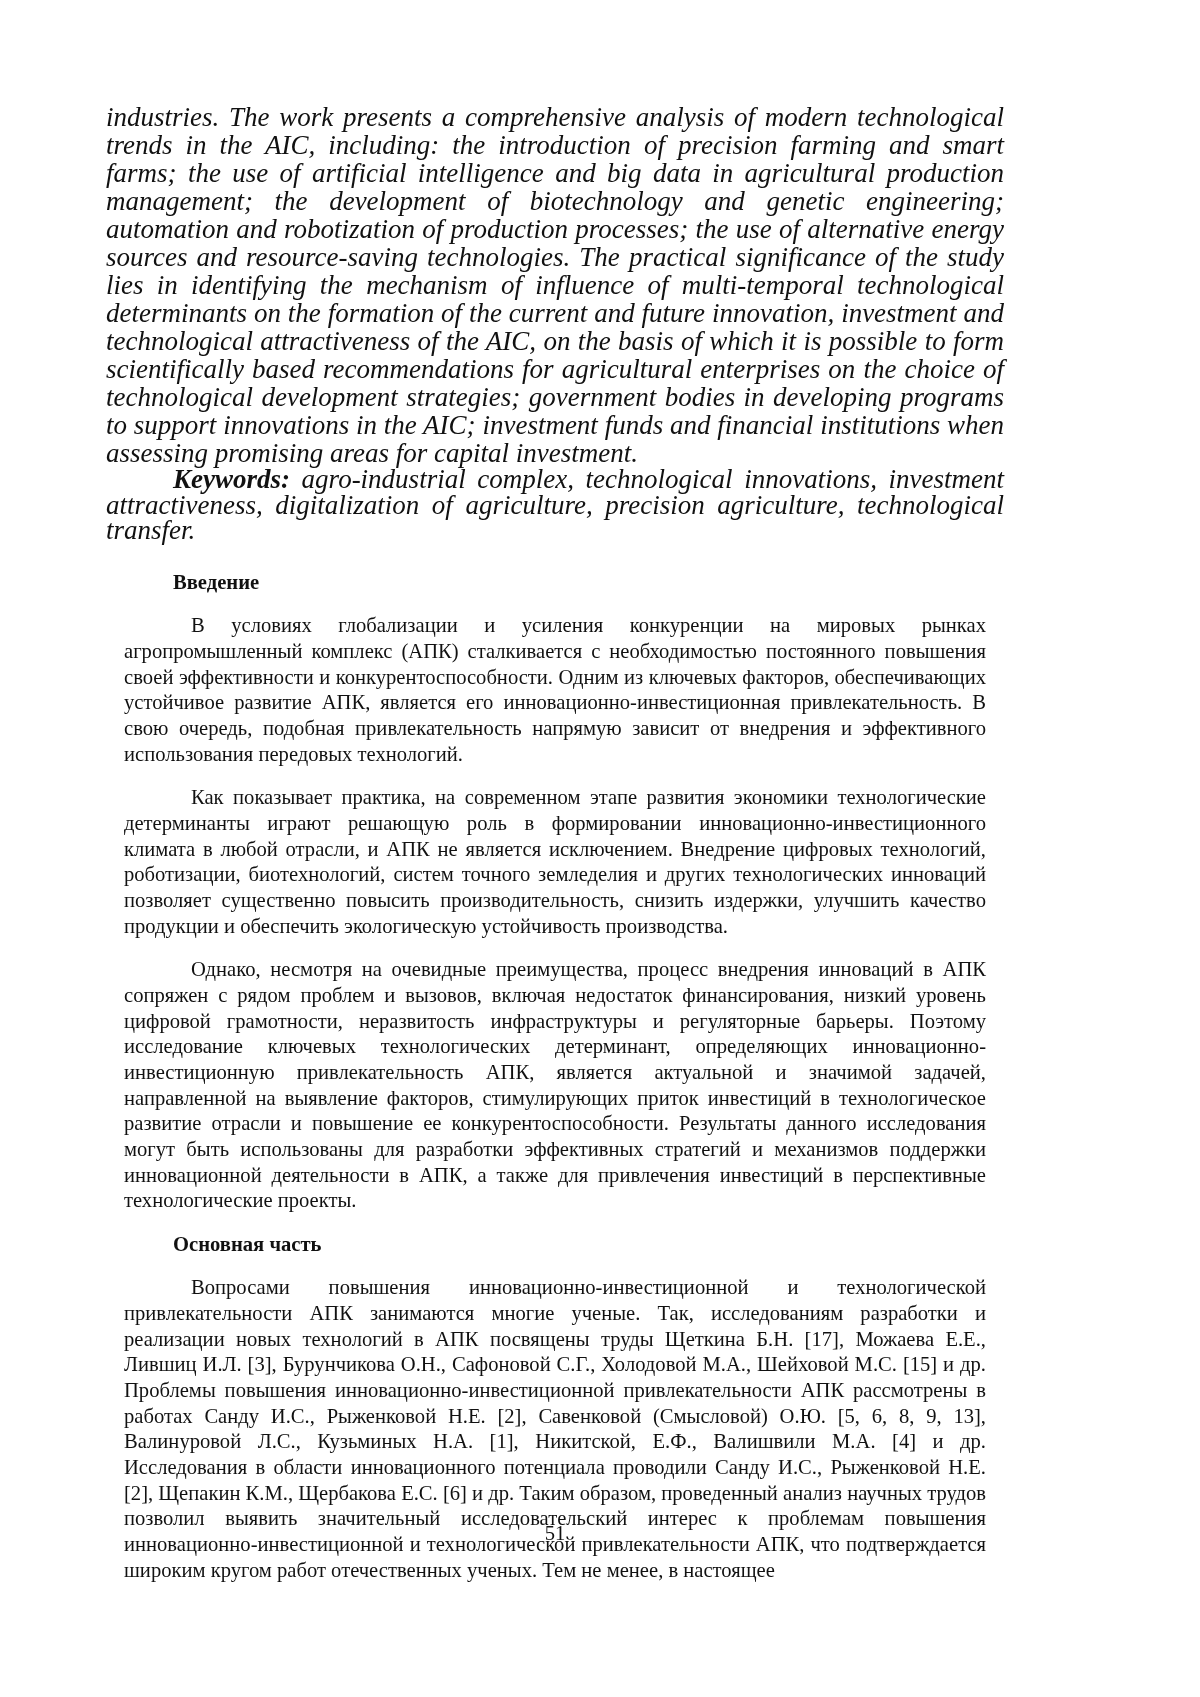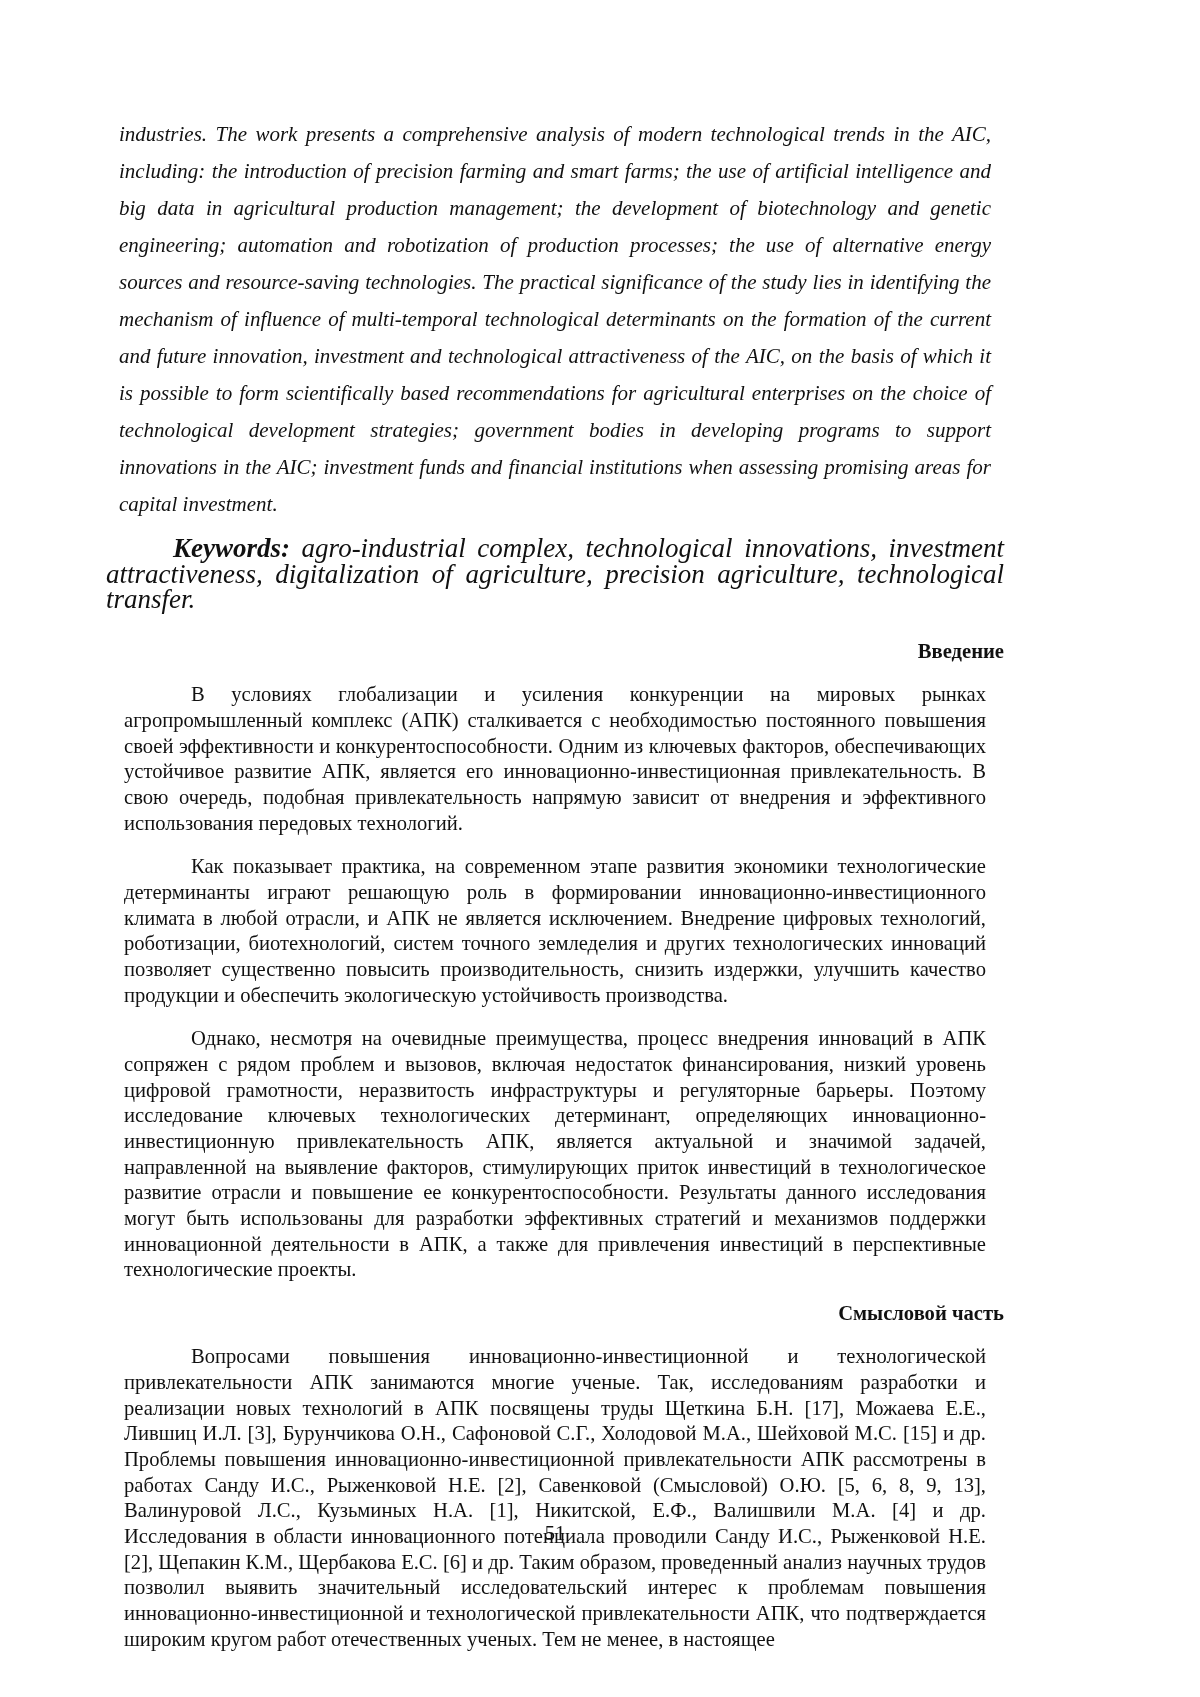--- a/index.html
+++ b/index.html
@@ -16,43 +16,42 @@
       font-family: "Liberation Serif", "DejaVu Serif", serif;
     }
     .page {
       position: absolute;
       left: 106px;
       top: 103px;
       width: 898px;
     }
     .abstract {
       font-style: italic;
-      font-size: 21px;
-      line-height: 37px;
+      font-size: 27px;
+      line-height: 28px;
       text-align: justify;
-      margin: 13px;
+      margin: 0;
     }
     .keywords {
       font-style: italic;
       font-size: 27px;
       line-height: 25.6px;
       text-align: justify;
       text-indent: 67px;
       margin: 0;
     }
     .keywords .kw-label {
       font-weight: bold;
     }
     .section-heading {
       font-weight: bold;
       font-size: 20.6px;
       line-height: 25.6px;
       text-indent: 67px;
       margin: 0;
-      text-align: right;
     }
     .gap {
       height: 26px;
     }
     .body-para {
       font-size: 20.6px;
       line-height: 25.65px;
       text-align: justify;
       text-indent: 67px;
       margin: 18px;
@@ -79,18 +78,18 @@
   <div class="gap"></div>
 
   <h2 class="section-heading">Введение</h2>
 
   <p class="body-para">В условиях глобализации и усиления конкуренции на мировых рынках агропромышленный комплекс (АПК) сталкивается с необходимостью постоянного повышения своей эффективности и конкурентоспособности. Одним из ключевых факторов, обеспечивающих устойчивое развитие АПК, является его инновационно-инвестиционная привлекательность. В свою очередь, подобная привлекательность напрямую зависит от внедрения и эффективного использования передовых технологий.</p>
 
   <p class="body-para">Как показывает практика, на современном этапе развития экономики технологические детерминанты играют решающую роль в формировании инновационно-инвестиционного климата в любой отрасли, и АПК не является исключением. Внедрение цифровых технологий, роботизации, биотехнологий, систем точного земледелия и других технологических инноваций позволяет существенно повысить производительность, снизить издержки, улучшить качество продукции и обеспечить экологическую устойчивость производства.</p>
 
   <p class="body-para">Однако, несмотря на очевидные преимущества, процесс внедрения инноваций в АПК сопряжен с рядом проблем и вызовов, включая недостаток финансирования, низкий уровень цифровой грамотности, неразвитость инфраструктуры и регуляторные барьеры. Поэтому исследование ключевых технологических детерминант, определяющих инновационно-инвестиционную привлекательность АПК, является актуальной и значимой задачей, направленной на выявление факторов, стимулирующих приток инвестиций в технологическое развитие отрасли и повышение ее конкурентоспособности. Результаты данного исследования могут быть использованы для разработки эффективных стратегий и механизмов поддержки инновационной деятельности в АПК, а также для привлечения инвестиций в перспективные технологические проекты.</p>
 
-  <h2 class="section-heading">Смысловой часть</h2>
+  <h2 class="section-heading">Основная часть</h2>
 
   <p class="body-para">Вопросами повышения инновационно-инвестиционной и технологической привлекательности АПК занимаются многие ученые. Так, исследованиям разработки и реализации новых технологий в АПК посвящены труды Щеткина Б.Н. [17], Можаева Е.Е., Лившиц И.Л. [3], Бурунчикова О.Н., Сафоновой С.Г., Холодовой М.А., Шейховой М.С. [15] и др. Проблемы повышения инновационно-инвестиционной привлекательности АПК рассмотрены в работах Санду И.С., Рыженковой Н.Е. [2], Савенковой (Смысловой) О.Ю. [5, 6, 8, 9, 13], Валинуровой Л.С., Кузьминых Н.А. [1], Никитской, Е.Ф., Валишвили М.А. [4] и др. Исследования в области инновационного потенциала проводили Санду И.С., Рыженковой Н.Е. [2], Щепакин К.М., Щербакова Е.С. [6] и др. Таким образом, проведенный анализ научных трудов позволил выявить значительный исследовательский интерес к проблемам повышения инновационно-инвестиционной и технологической привлекательности АПК, что подтверждается широким кругом работ отечественных ученых. Тем не менее, в настоящее</p>
 
   <div class="page-number">51</div>
 </div>
 
 </body></html>

